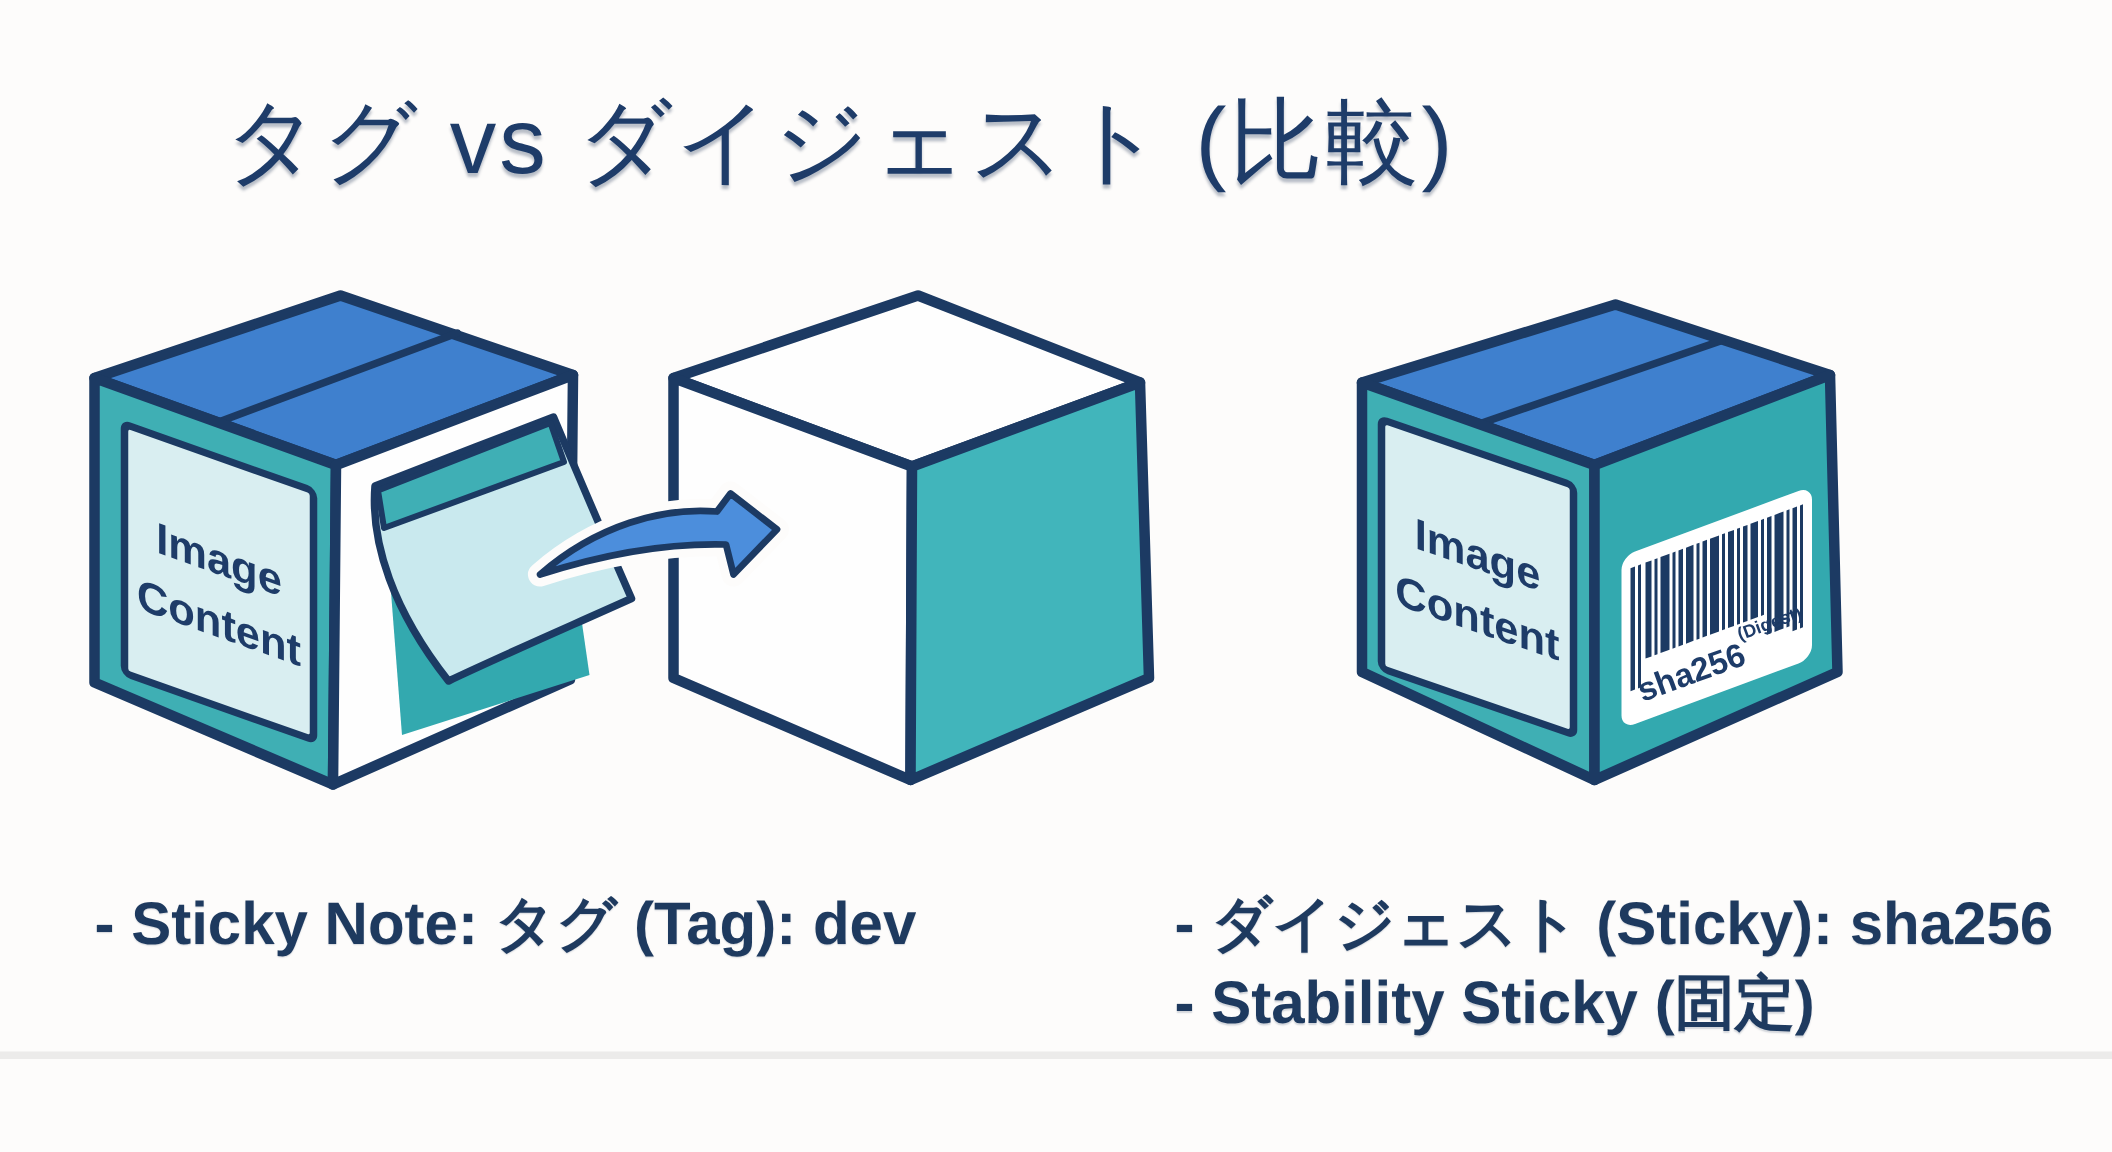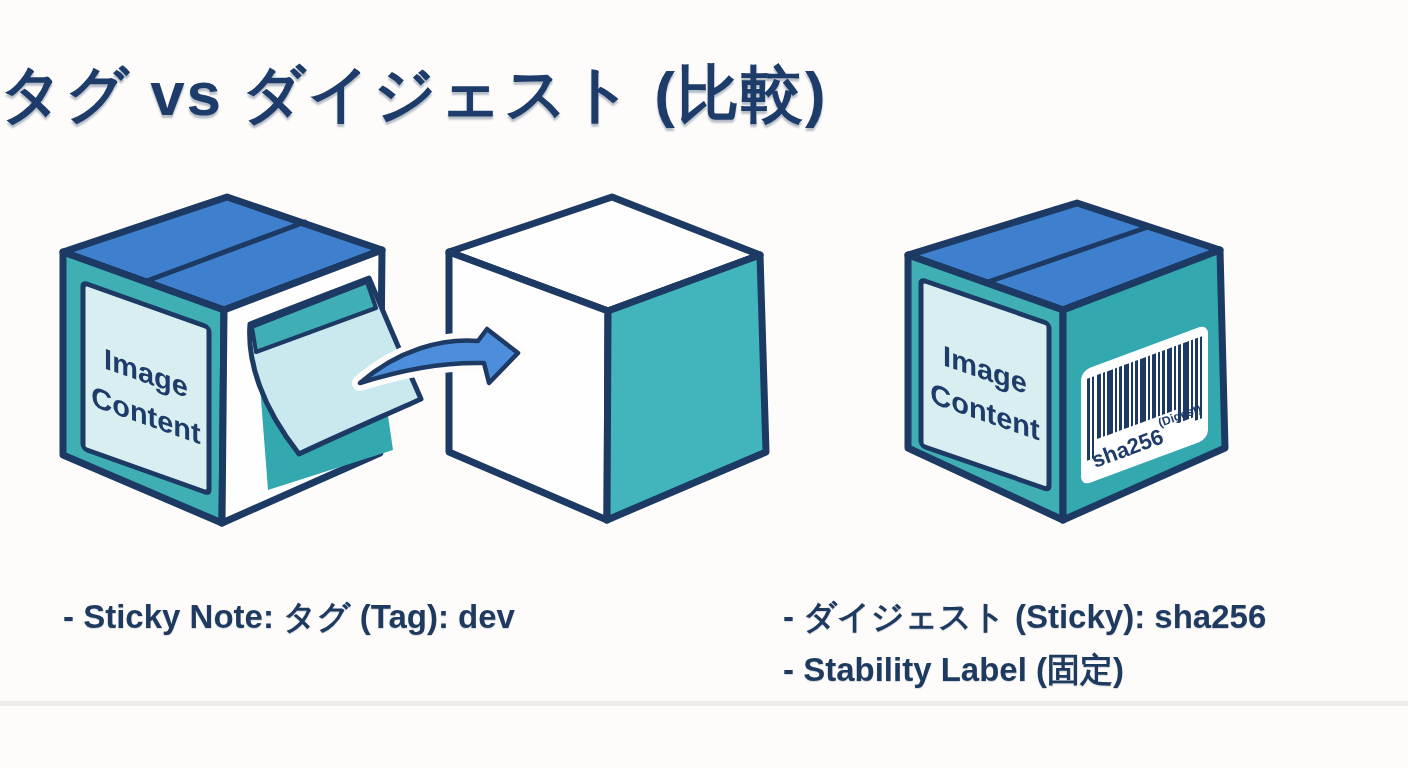--- a/index.html
+++ b/index.html
@@ -5,29 +5,29 @@
   html,body{margin:0;padding:0;}
   body{
     width:1408px;height:768px;overflow:hidden;
     background:#FDFCFB;
     font-family:"Liberation Sans","DejaVu Sans",sans-serif;
     position:relative;
   }
   .stage{position:absolute;inset:0;width:1408px;height:768px;}
   .page-title{
     position:absolute;top:52px;left:0;width:1120px;
-    text-align:left;
-    font-size:62px;font-weight:bold;letter-spacing:2px;
+    text-align:center;
+    font-size:62px;font-weight:normal;letter-spacing:2px;
     color:#1E3C69;
     text-shadow:0 3px 2px rgba(23,42,77,0.30);
     white-space:nowrap;
   }
   .bullets{
     position:absolute;top:590px;
-    font-size:33px;font-weight:bold;line-height:53px;
+    font-size:40px;font-weight:bold;line-height:53px;
     color:#1E3A5F;white-space:nowrap;
     text-shadow:0 1px 1px rgba(23,42,77,0.18);
   }
   .bullets.left{left:63px;}
   .bullets.right{left:783px;}
   svg{position:absolute;top:0;left:0;}
   .edge{stroke:#1C3A63;stroke-linejoin:round;stroke-linecap:round;}
   .noline{stroke:none;}
   .bar{fill:#1C3A63;}
   .panel-text{
@@ -122,17 +122,17 @@
       <path d="M 360,383 C 398,350 442,338 478,341 L 487,329 L 518,353 L 489,383 L 484,363 C 446,362 404,369 360,383 Z" fill="none" stroke="#FDFCFB" stroke-width="16" stroke-linejoin="round" stroke-linecap="round"></path>
       <path class="edge" stroke-width="4.5" d="M 360,383 C 398,350 442,338 478,341 L 487,329 L 518,353 L 489,383 L 484,363 C 446,362 404,369 360,383 Z" fill="#4C8EDC"></path>
     </g>
   </svg>
 
   <div class="bullets left">
     <div>- Sticky Note: タグ (Tag): dev</div>
   </div>
   <div class="bullets right">
     <div>- ダイジェスト (Sticky): sha256</div>
-    <div>- Stability Label (固定)</div>
+    <div>- Stability Sticky (固定)</div>
   </div>
 
   <div class="bottom-shade"></div>
 </div>
 
 </body></html>

